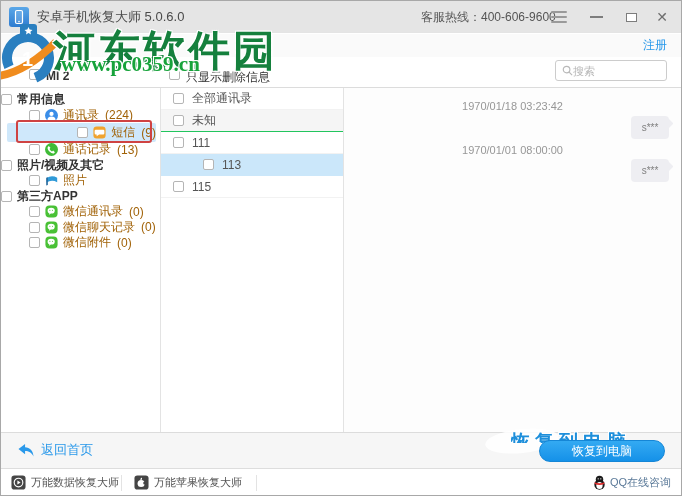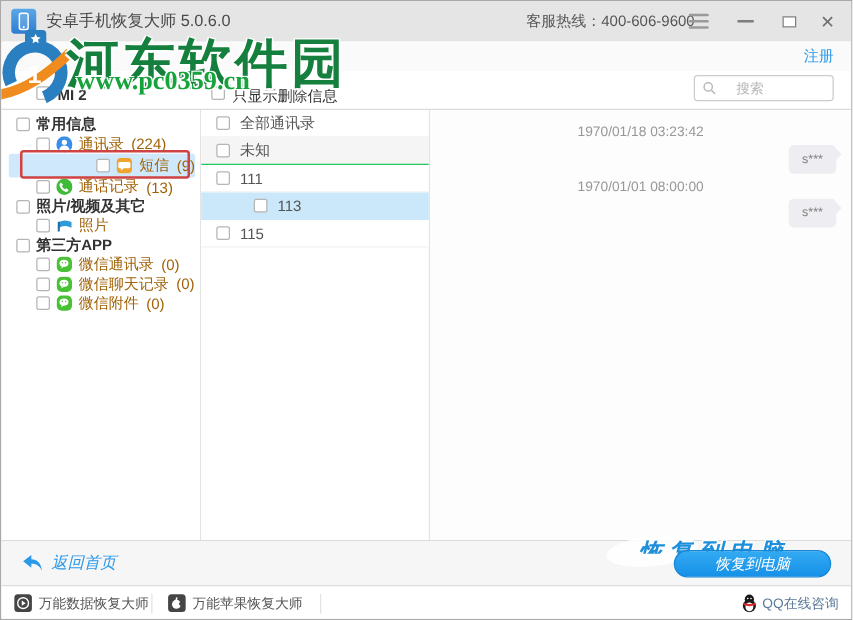--- a/index.html
+++ b/index.html
@@ -27,54 +27,54 @@
 
   
   #toolbar { position:absolute; left:0; top:56px; width:100%; height:30px; background:#fff; }
   .cb { display:inline-block; width:11px; height:11px; border:1px solid #b5b5b5; background:#fff; border-radius:2px; flex:none; }
   .tb-item { position:absolute; display:flex; align-items:flex-start; gap:6px; height:30px;margin-top:12px; }
   #device-row { left:28px; }
   #device-row .lbl { font-size:12px; font-weight:bold; color:#333; }
   #deleted-row { left:168px; }
   #deleted-row .lbl { font-size:12px; color:#333; }
   .searchbox { position:absolute; right:14px; top:3px; width:112px; height:21px; border:1px solid #ccc; border-radius:3px;
-               background:#fff; display:flex; align-items:center; padding:0 6px; gap:16px; }
+               background:#fff; display:flex; align-items:center; padding:0 6px; gap:0; }
   .searchbox input { border:none; outline:none; width:70px; font-size:11px; color:#666; background:transparent; font-family:inherit; }
   .searchbox input::placeholder { color:#b5b5b5; }
 
   
   #panels { position:absolute; left:0; top:86px; width:100%; height:346px; border-top:1px solid #dcdcdc; border-bottom:1px solid #dcdcdc; display:flex; }
   #left-panel  { position:relative; width:160px; height:100%; border-right:1px solid #e3e3e3; background:#fff; padding-top:4px; }
   #mid-panel   { position:relative; width:183px; height:100%; border-right:1px solid #e3e3e3; background:#fff; }
   #right-panel { position:relative; flex:1; height:100%; background:#fdfdfd; }
 
   
   .t-group, .t-item { display:flex; align-items:center; gap:5px; height:15.5px; font-size:12px; color:#a16207; cursor:pointer; }
-  .t-group { padding-left:12px; color:#333; font-weight:bold; }
+  .t-group { color:#333; font-weight:bold; }
   .t-item { padding-left:28px; }
   .t-item .icon { width:13px; height:13px; flex:none; display:inline-flex; }
   .t-item.selected { height:19px; background:#cfe8fb; border-radius:2px; margin:0 4px 0 6px; padding-left:5px;justify-content:flex-end; }
   .t-count { margin-left:1px; }
   .sel-annotation { position:absolute; left:15px; top:32px; width:136px; height:23px; border:2px solid #cf4343; border-radius:3px; pointer-events:none; z-index:5; }
 
   
   .m-row { display:flex; align-items:center; gap:8px; height:22px; padding-left:12px; font-size:12px; color:#555;
            background:#fff; border-bottom:1px solid #f2f2f2; cursor:pointer; }
   .m-row.shaded { background:#f5f5f5; border-bottom:1px solid #22c55e; }
   .m-row.selected { background:#cbe7fa; border-bottom:1px solid #cbe7fa;padding-left:42px; }
 
   
   .msg-date { position:absolute; left:0; width:100%; text-align:center; font-size:11px; color:#979797; }
   .bubble { position:absolute; right:12px; width:38px; height:23px; background:#eeeef2; border-radius:4px;
             font-size:10px; color:#808080; display:flex; align-items:center; justify-content:center; }
   .bubble:after { content:''; position:absolute; right:-3px; top:4px; width:7px; height:7px; background:#eeeef2;
                   transform:rotate(45deg); border-radius:1px; }
 
   
-  #actionbar { position:absolute; left:0; top:432px; width:100%; height:35px; background:#f6f6f6; z-index:5;font-style:italic; }
+  #actionbar { position:absolute; left:0; top:432px; width:100%; height:35px; background:#f6f6f6; z-index:5; }
   .back-home { position:absolute; left:16px; top:8px; display:flex; align-items:center; gap:6px; cursor:pointer; }
   .back-home span { font-size:13px; color:#2a99ea; }
   .swoosh { position:absolute; right:122px; top:-4px; width:74px; height:24px; background:rgba(255,255,255,.85);
             border-radius:50%; transform:rotate(-6deg); z-index:1; }
   .ghost { position:absolute; right:18px; top:-4px; width:152px; height:14px; overflow:hidden; z-index:1;
            font-size:19px; font-weight:bold; letter-spacing:5px; color:#1e8fdb; white-space:nowrap;
            text-shadow:-1px -1px 0 #fff,1px -1px 0 #fff,-1px 1px 0 #fff,1px 1px 0 #fff; }
   .recover-btn { position:absolute; right:16px; top:7px; width:126px; height:22px; border-radius:11px; z-index:2;
                  background:linear-gradient(#34aaf2,#1591e8); border:1px solid #1586d6; color:#fff; font-size:12px;
                  line-height:20px; text-align:center; cursor:pointer; }

